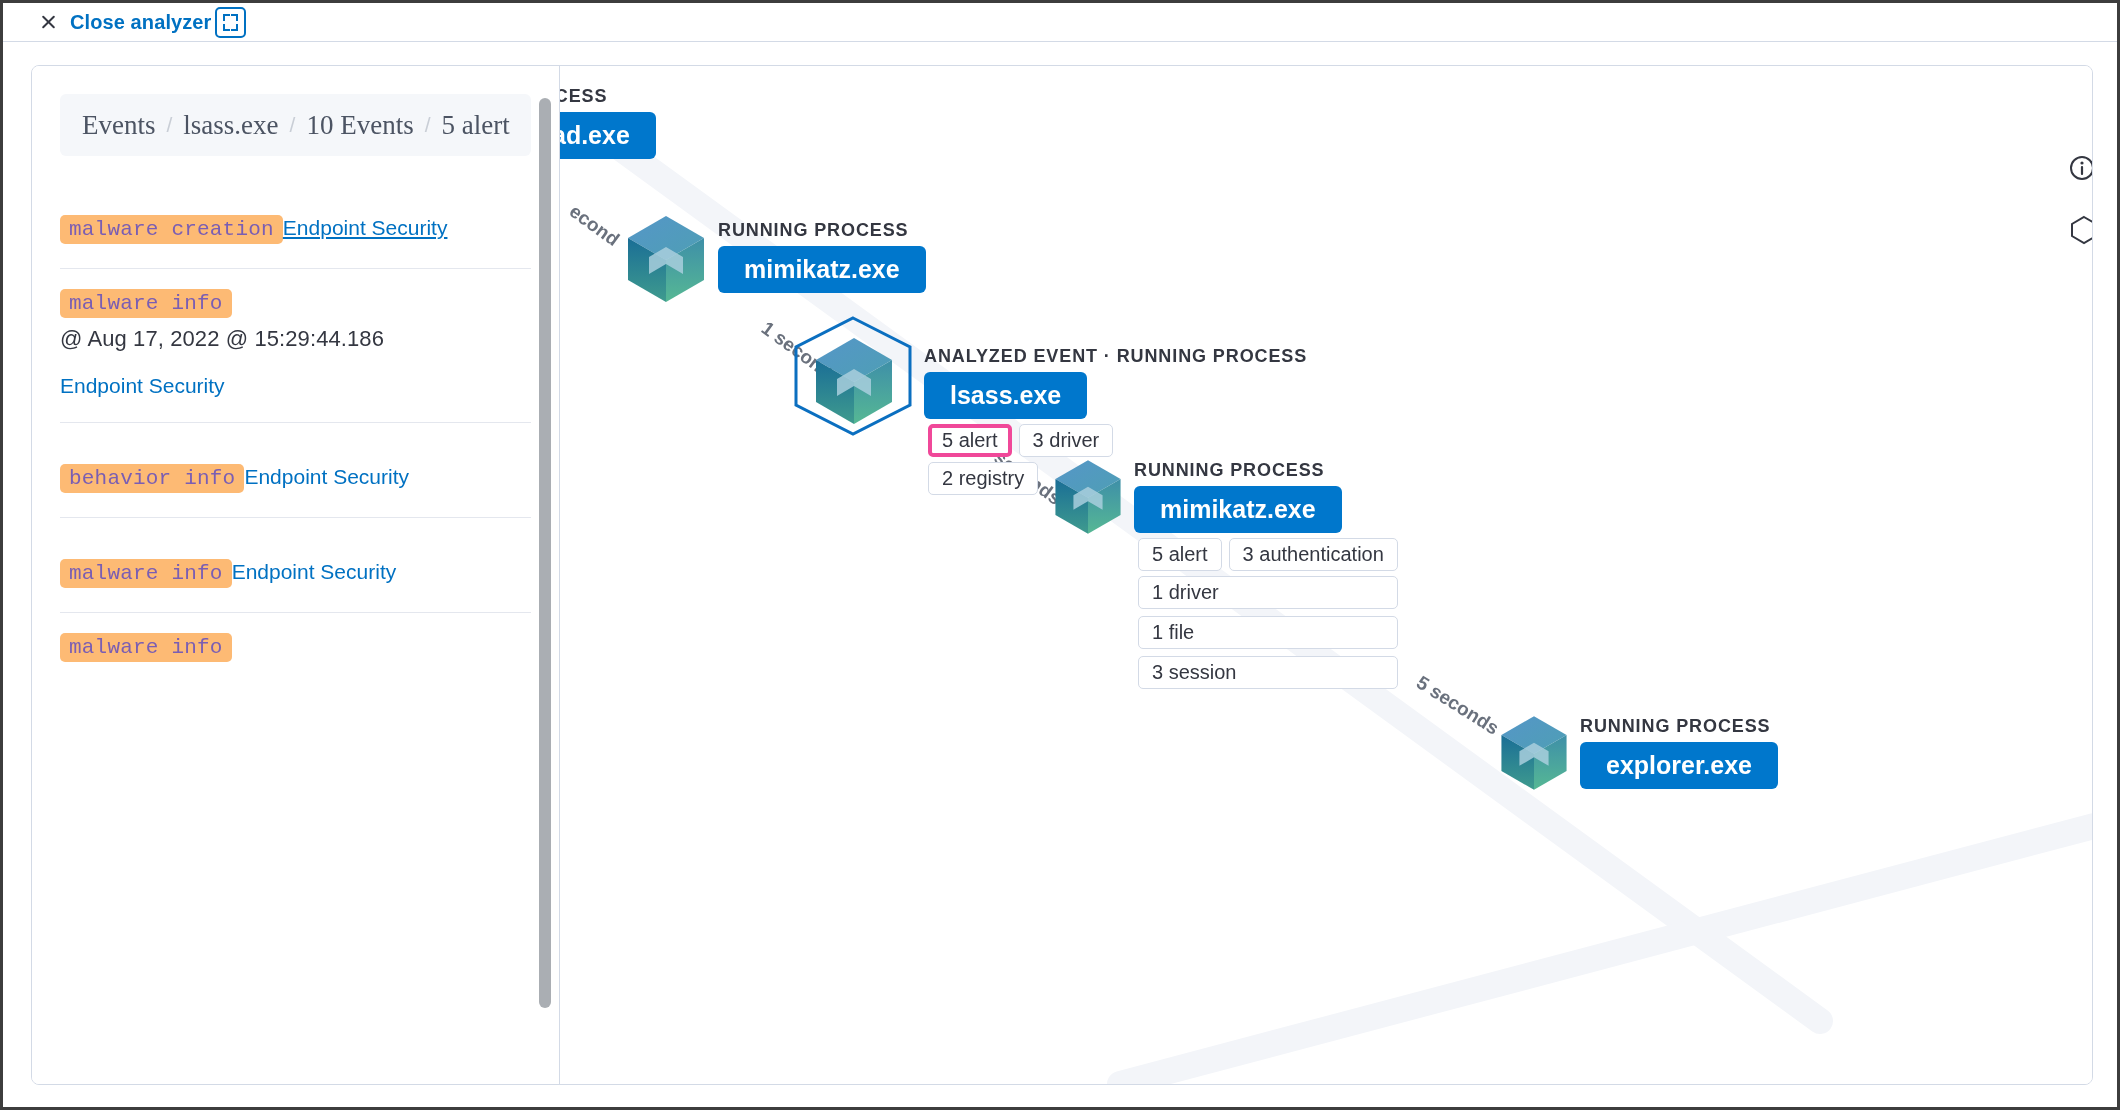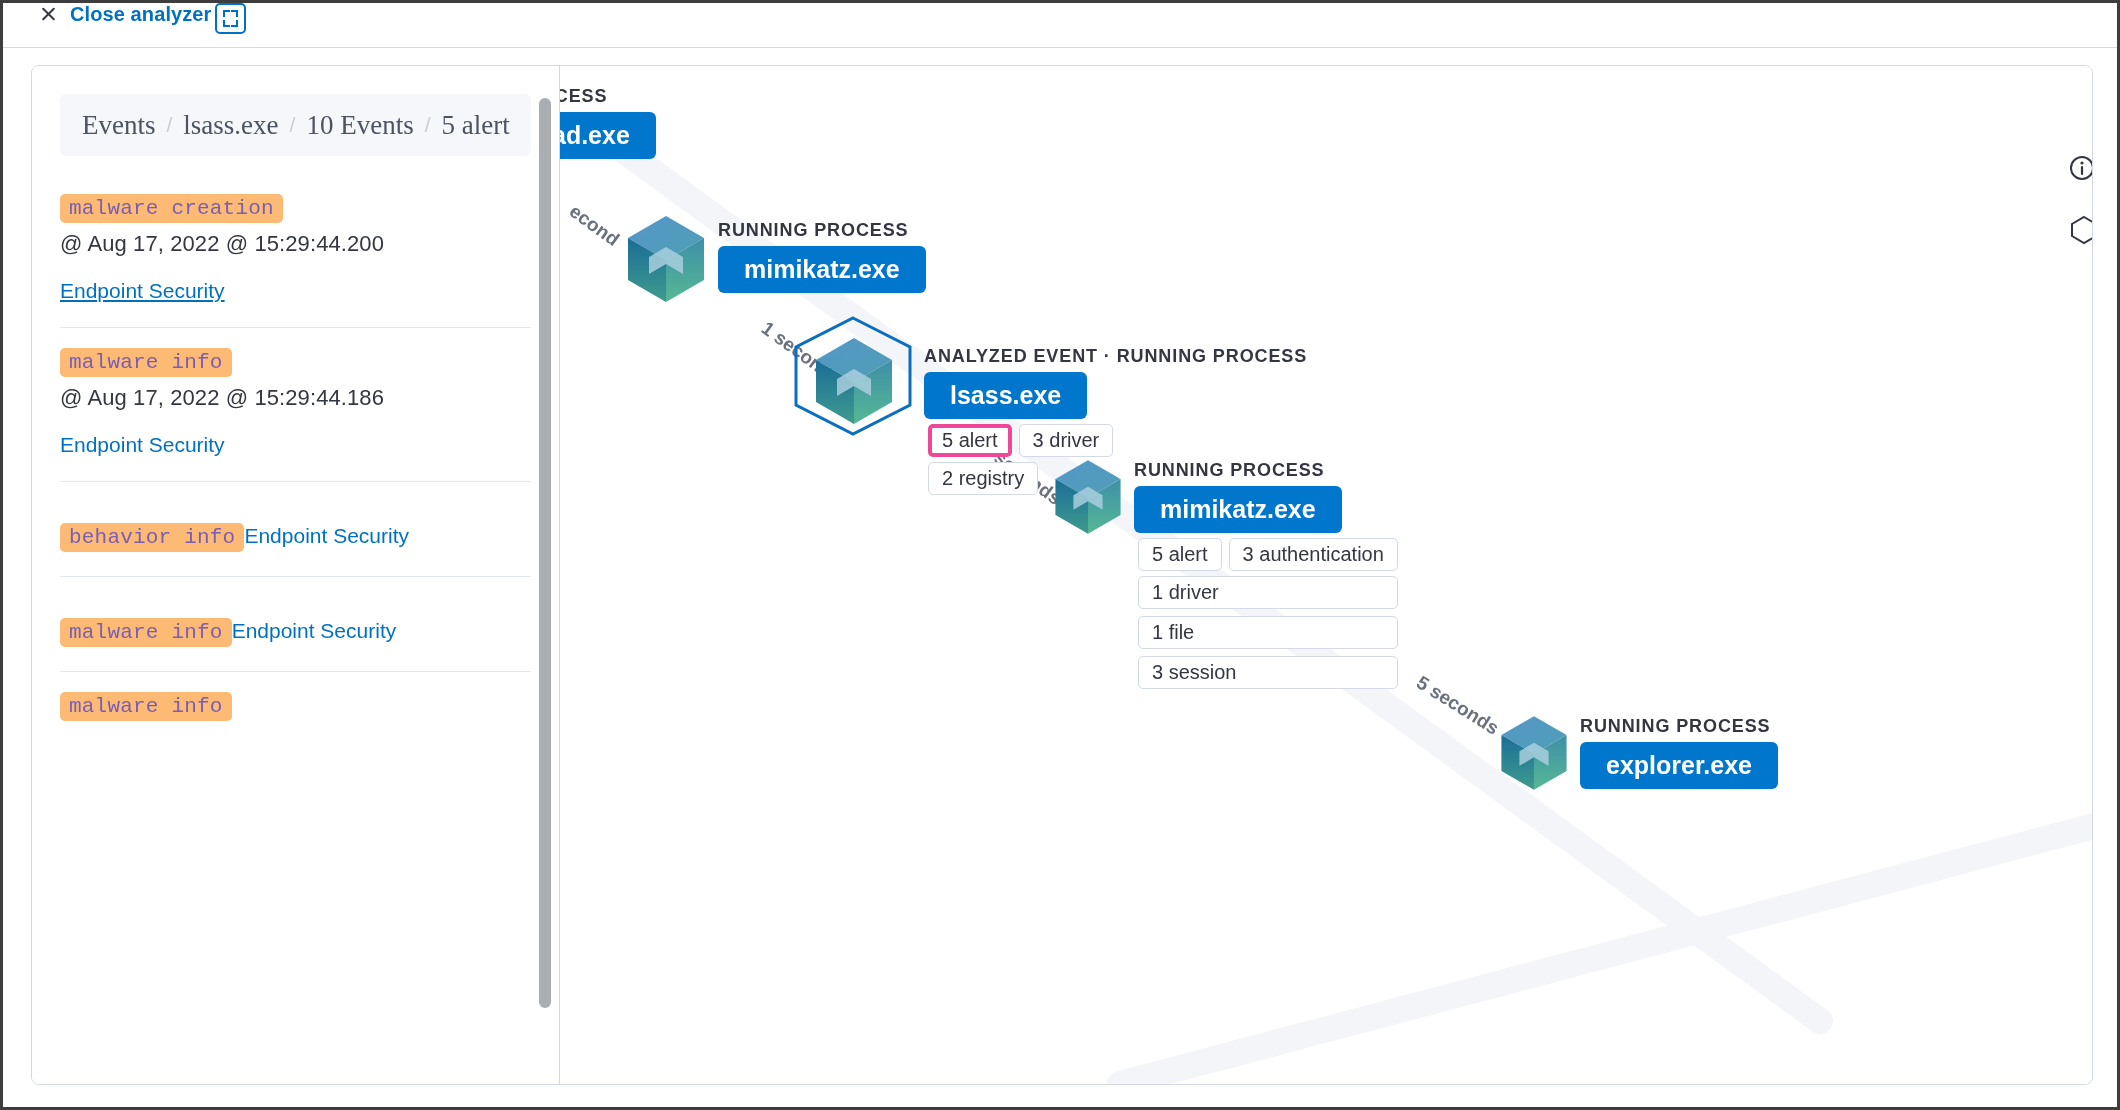--- a/index.html
+++ b/index.html
@@ -13,23 +13,23 @@
   #screen {
     position: relative;
     width: 2120px; height: 1110px;
     background: #ffffff;
     border: 3px solid #3d3d3d;
     overflow: hidden;
   }
 
   
   #topbar {
-    position: absolute; left: 0; top: 0; width: 2114px; height: 45px;
+    position: absolute; left: 0; top: 0; width: 2114px; height: 39px;
     border-bottom: 1px solid #d3dae6;
-    display: flex; align-items: flex-start;
+    display: flex; align-items: center;
   }
   #close-analyzer {
     display: flex; align-items: center; gap: 13px;
     margin-left: 37px; cursor: pointer;
   }
   .x-icon {
     width: 17px; height: 17px; position: relative; display: block;
   }
   .x-icon::before, .x-icon::after {
     content: ""; position: absolute; left: 0; top: 7px;
@@ -182,21 +182,21 @@
         <div id="breadcrumb">
             <span class="crumb">Events</span>
             <span class="crumb-sep">/</span>
             <span class="crumb">lsass.exe</span>
             <span class="crumb-sep">/</span>
             <span class="crumb">10 Events</span>
             <span class="crumb-sep">/</span>
             <span class="crumb">5 alert</span>
           </div>
         <div class="event-list" id="event-list">
-            <div class="event-item"><span class="event-kind">malware creation</span><span class="event-time">@ Aug 17, 2022 @ 15:29:44.200</span><span class="event-link underlined">Endpoint Security</span></div>
+            <div class="event-item"><span class="event-kind">malware creation</span><span class="event-link underlined">Endpoint Security</span></div>
             <div class="event-item"><span class="event-kind">malware info</span><span class="event-time">@ Aug 17, 2022 @ 15:29:44.186</span><span class="event-link">Endpoint Security</span></div>
             <div class="event-item"><span class="event-kind">behavior info</span><span class="event-link">Endpoint Security</span></div>
             <div class="event-item"><span class="event-kind">malware info</span><span class="event-link">Endpoint Security</span></div>
             <div class="event-item"><span class="event-kind">malware info</span></div>
           </div>
       </div>
       <div id="sidebar-scrollbar">
         <div id="sidebar-thumb"></div>
       </div>
     </div>

